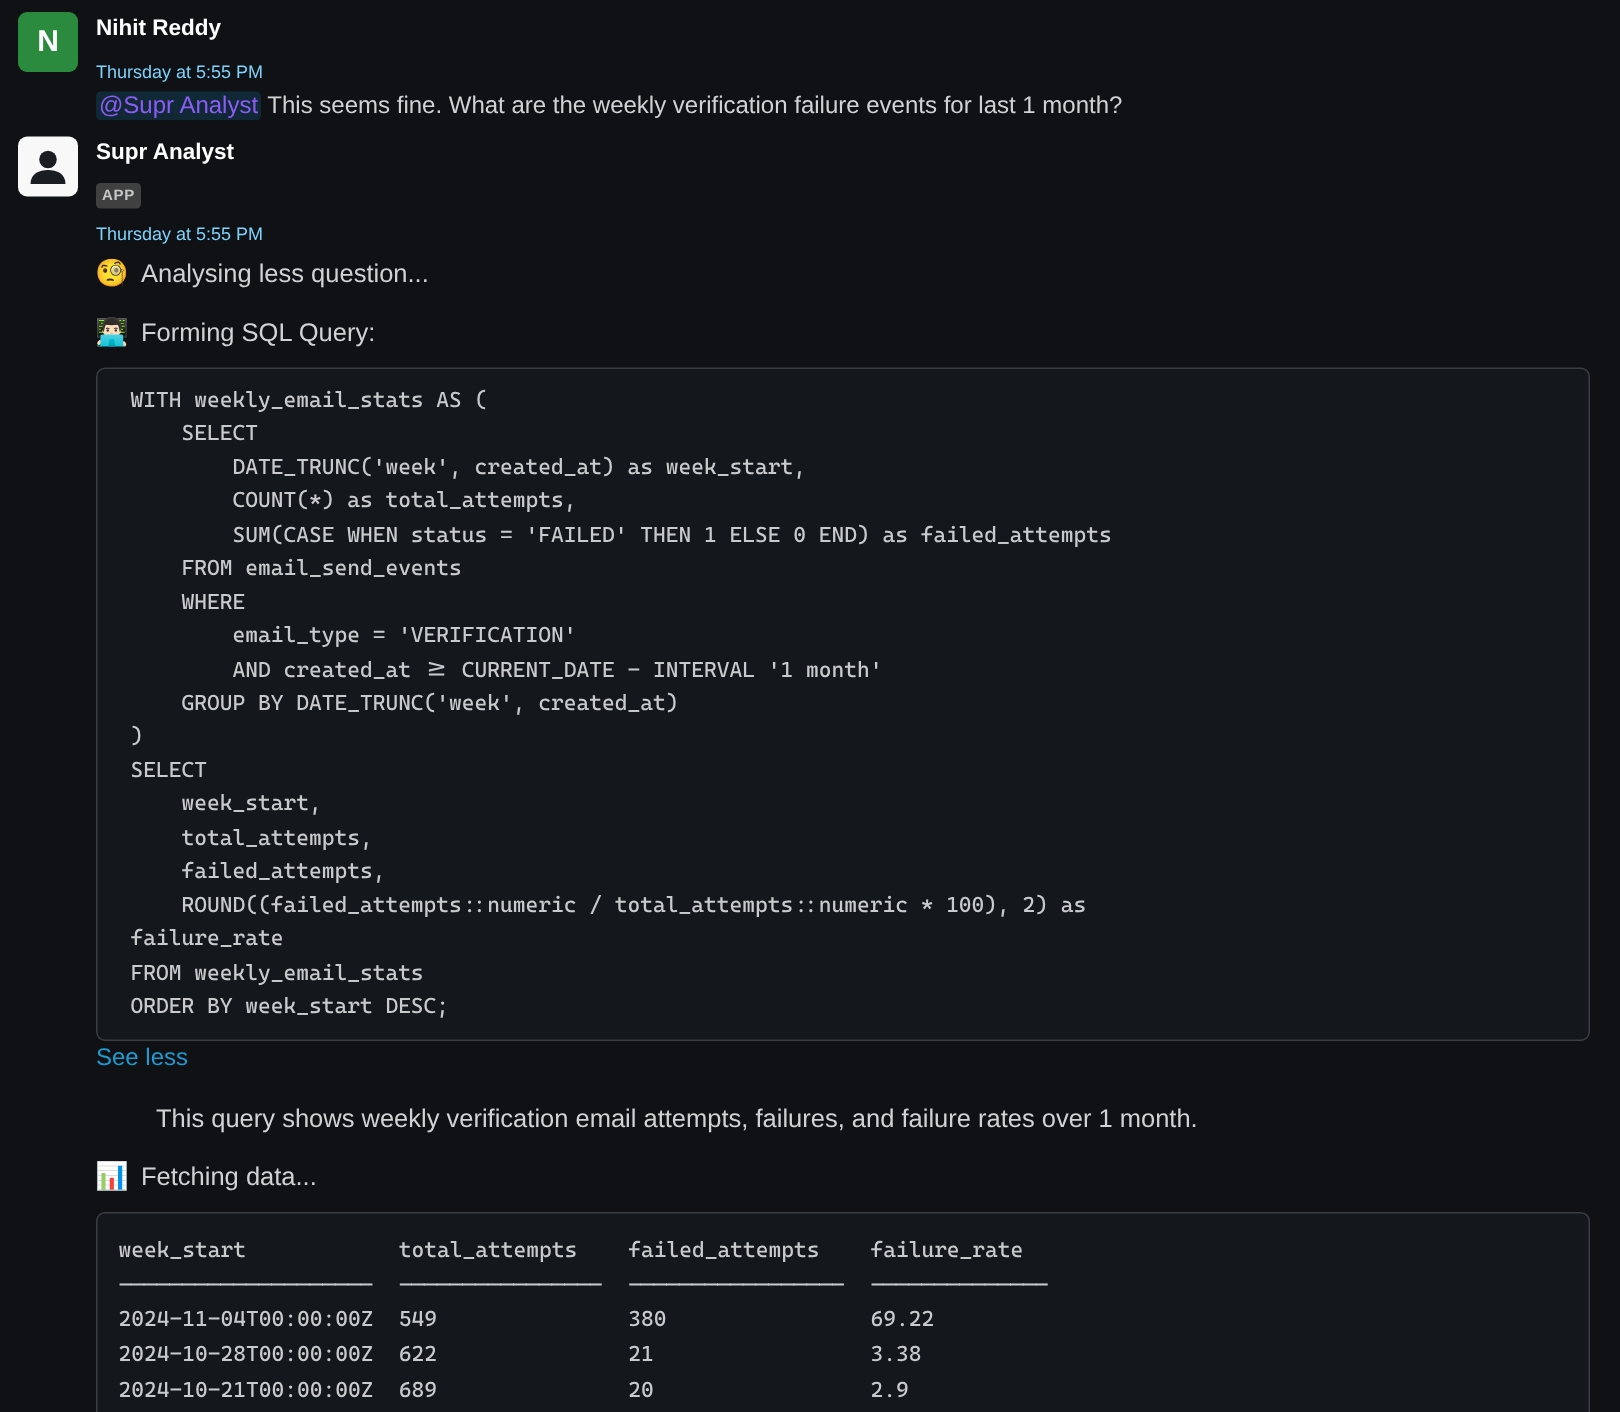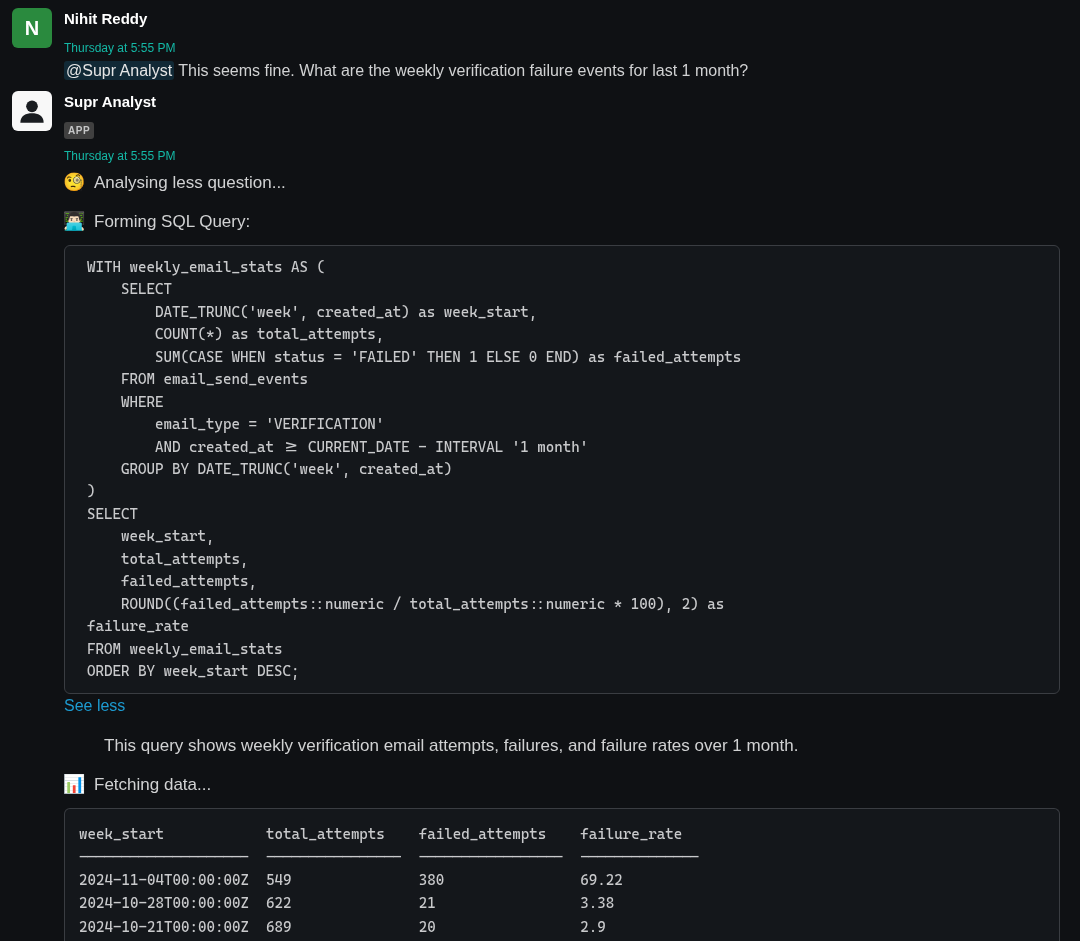--- a/index.html
+++ b/index.html
@@ -64,31 +64,31 @@
     .app-badge {
       background-color: #404040;
       color: #c5c6c7;
       font-size: 10px;
       font-weight: 700;
       padding: 1px 4px;
       border-radius: 3px;
       letter-spacing: 0.5px;
     }
     .timestamp {
-      color: #14b8a6;
+      color: #7dd3fc;
       font-size: 12px;
     }
     .message-text {
       color: #d1d2d3;
       font-size: 16px;
       line-height: 1.55;
     }
     .mention {
       background-color: rgba(29, 155, 209, 0.18);
-      color: #e5e5e5;
+      color: #8b5cf6;
       padding: 1px 2px;
       border-radius: 3px;
     }
     .status-line {
       display: flex;
       align-items: center;
       gap: 8px;
       margin-top: 4px;
       font-size: 17px;
       color: #d1d2d3;

